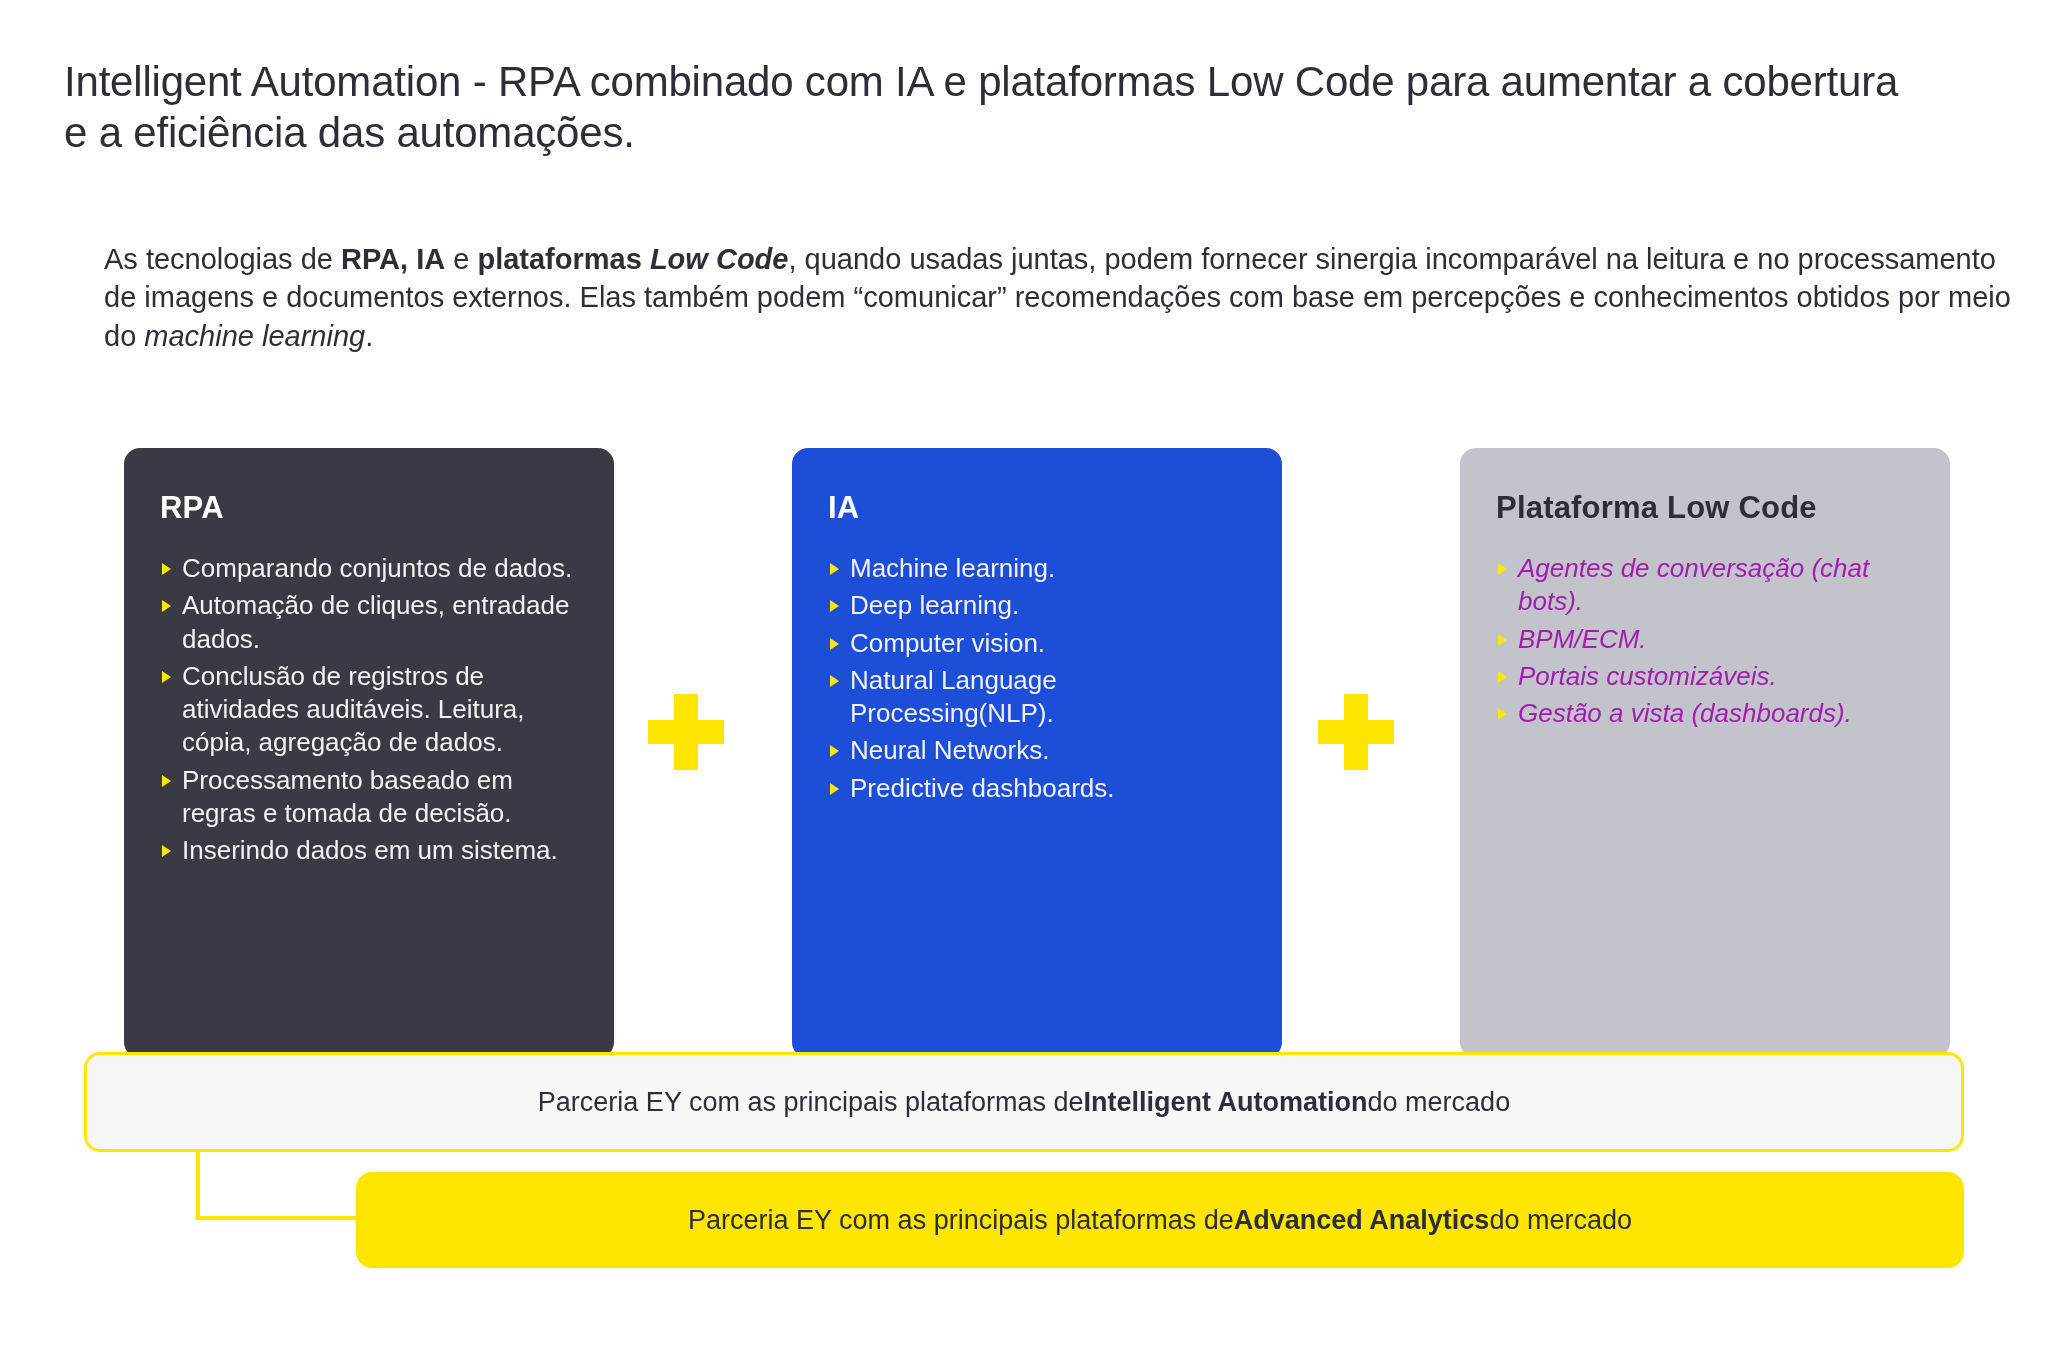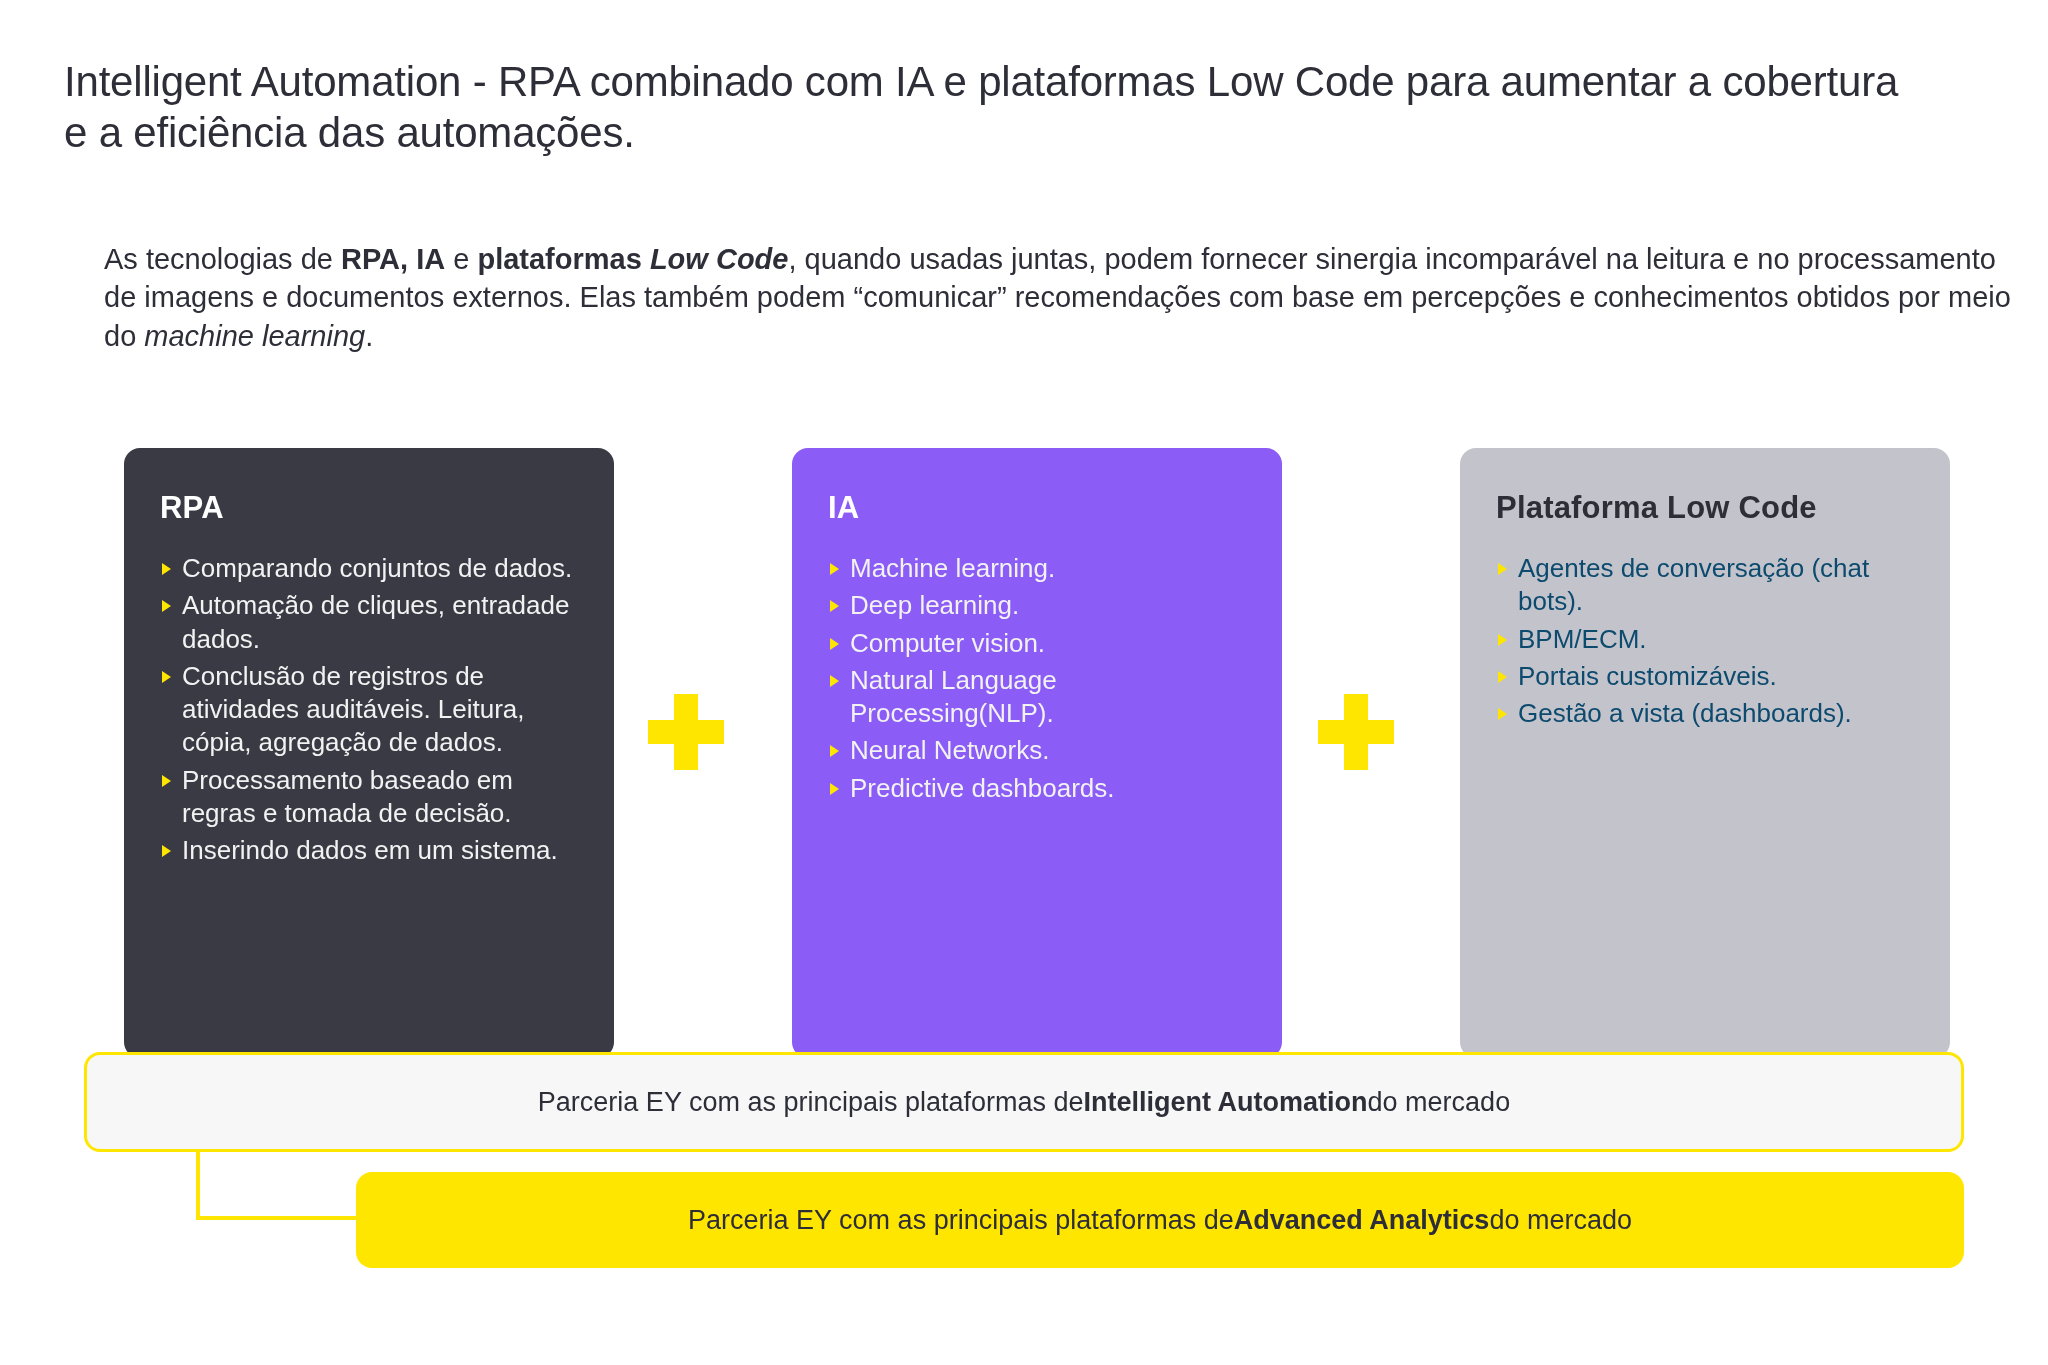--- a/index.html
+++ b/index.html
@@ -61,21 +61,21 @@
   .card {
     position: absolute;
     top: 0;
     width: 490px;
     height: 610px;
     border-radius: 16px;
     box-sizing: border-box;
     padding: 42px 34px 20px 36px;
   }
   .card.rpa      { left: 124px;  background: #3a3a44; }
-  .card.ia       { left: 792px;  background: #8b5cf6; }
+  .card.ia       { left: 792px;  background: #1d4ed8; }
   .card.lowcode  { left: 1460px; background: #c3c3cb; }
 
   .card h3 {
     margin: 0 0 26px 0;
     font-size: 31px;
     font-weight: 700;
     letter-spacing: 0.2px;
   }
   .card.rpa h3, .card.ia h3 { color: #ffffff; }
   .card.lowcode h3 { color: #2e2e38; }
@@ -86,21 +86,21 @@
     list-style: none;
   }
   .card li {
     position: relative;
     padding-left: 22px;
     font-size: 26px;
     line-height: 1.28;
     margin-bottom: 4px;
   }
   .card.rpa li, .card.ia li { color: #f2f2f3; }
-  .card.lowcode li { color: #0c4a6e; }
+  .card.lowcode li { color: #a21caf; font-style: italic; }
 
   .card li::before {
     content: "";
     position: absolute;
     left: 2px;
     top: 11px;
     width: 0;
     height: 0;
     border-left: 9px solid #ffe600;
     border-top: 6px solid transparent;

